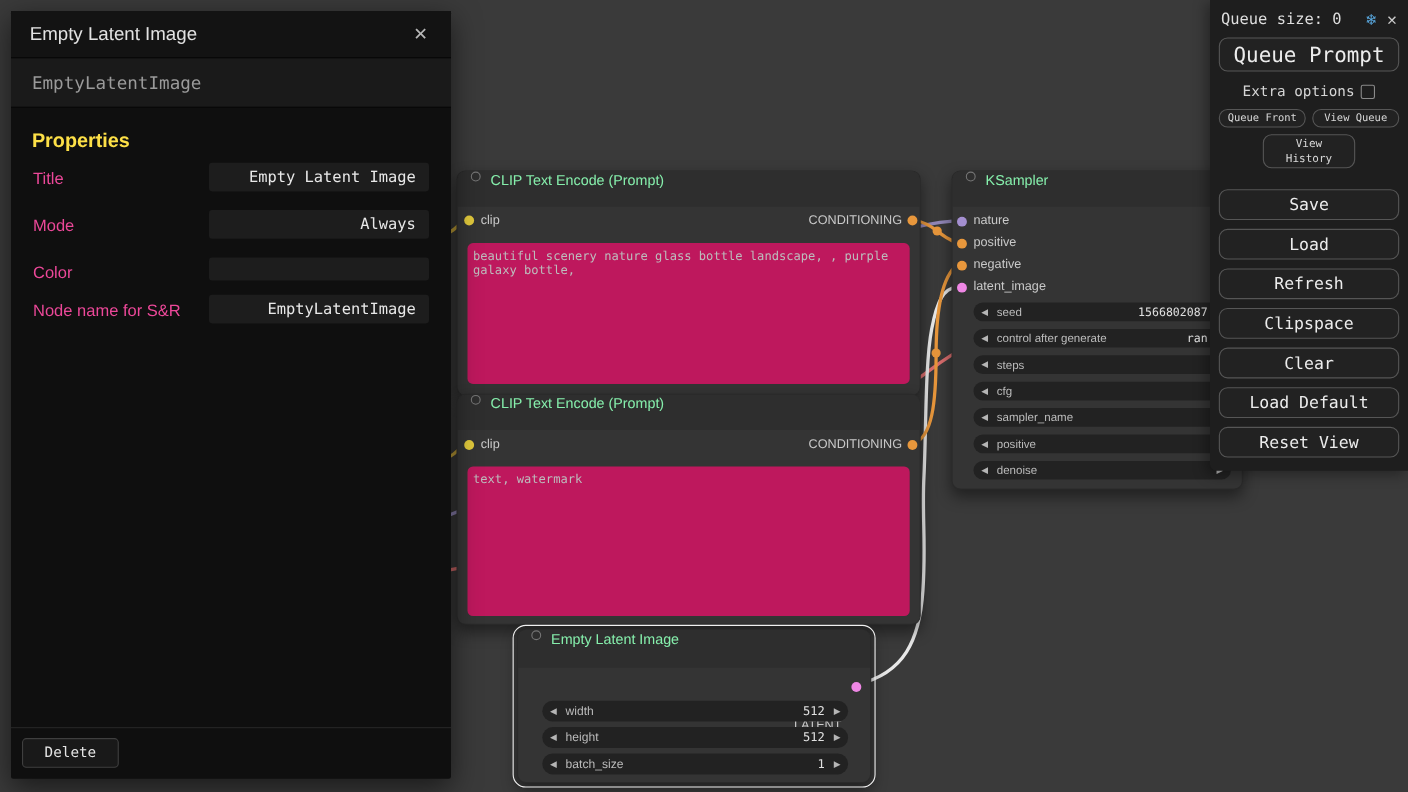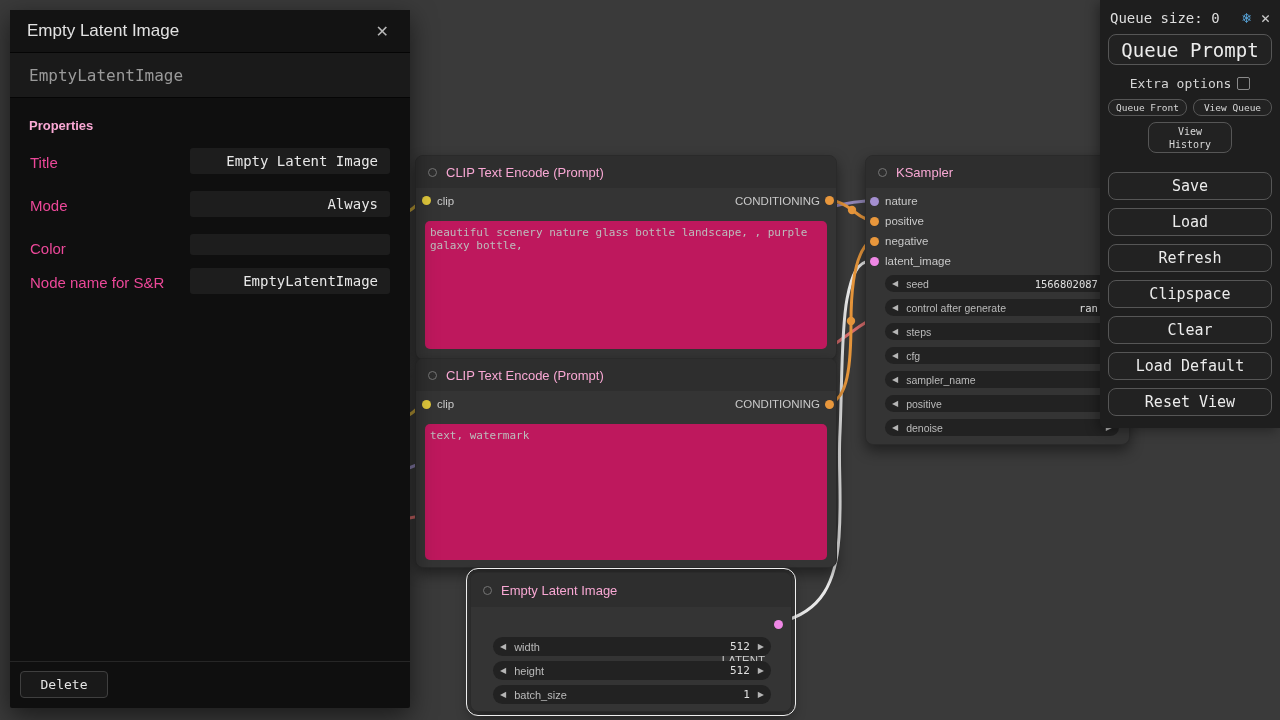--- a/index.html
+++ b/index.html
@@ -14,22 +14,22 @@
   #wires{position:absolute;left:0;top:0;z-index:1;pointer-events:none;}
 
   
   .node{
     position:absolute;background:#343434;border-radius:8px;
     box-shadow:0 6px 14px rgba(0,0,0,.45);z-index:2;border:1px solid #2a2a2a;
     box-sizing:border-box;
   }
   .node-header{
     height:32px;background:#2e2e2e;border-radius:7px 7px 0 0;
-    display:flex;align-items:center;padding:0 12px;gap:9px;
-    color:#f9a8d4;font-size:13px;
+    display:flex;padding:0 12px;gap:9px;
+    color:#86efac;font-size:13px;
   }
   .collapse-dot{
     width:9px;height:9px;border-radius:50%;
     border:1.5px solid #757575;box-sizing:border-box;flex:none;background:#2e2e2e;
   }
   .socket{position:absolute;width:9px;height:9px;border-radius:50%;z-index:3;}
   .sock-clip{background:#e0c83c;}
   .sock-cond{background:#e8973c;}
   .sock-latent{background:#ef87e5;}
   .sock-model{background:#a48fd0;}
@@ -77,21 +77,21 @@
   .panel-close{
     margin-left:auto;color:#b8b8b8;font-size:16px;background:none;border:none;
     cursor:pointer;padding:2px 4px;font-family:"Liberation Sans",sans-serif;
   }
   .panel-subtitle{
     height:44px;background:#1a1a1a;display:flex;align-items:center;padding:0 19px;
     color:#9a9a9a;font-family:"DejaVu Sans Mono",monospace;font-size:16px;
     border-top:1px solid #050505;border-bottom:1px solid #050505;
   }
   .panel-section-title{
-    position:absolute;left:19px;top:108px;font-size:13px;font-weight:bold;color:#f9a8d4;
+    position:absolute;left:19px;top:108px;font-size:18px;font-weight:bold;color:#fde047;
   }
   .field{position:absolute;left:20px;right:20px;height:28px;}
   .field-label{
     position:absolute;left:0;top:4px;color:#ec4899;font-size:15px;width:150px;line-height:1.4;
   }
   .field-input{
     position:absolute;right:0;top:0;width:200px;height:26px;background:#1d1d1d;
     border:none;border-radius:3px;color:#e8e8e8;text-align:right;padding:0 12px;
     box-sizing:border-box;font-family:"DejaVu Sans Mono",monospace;font-size:14px;
     outline:none;

